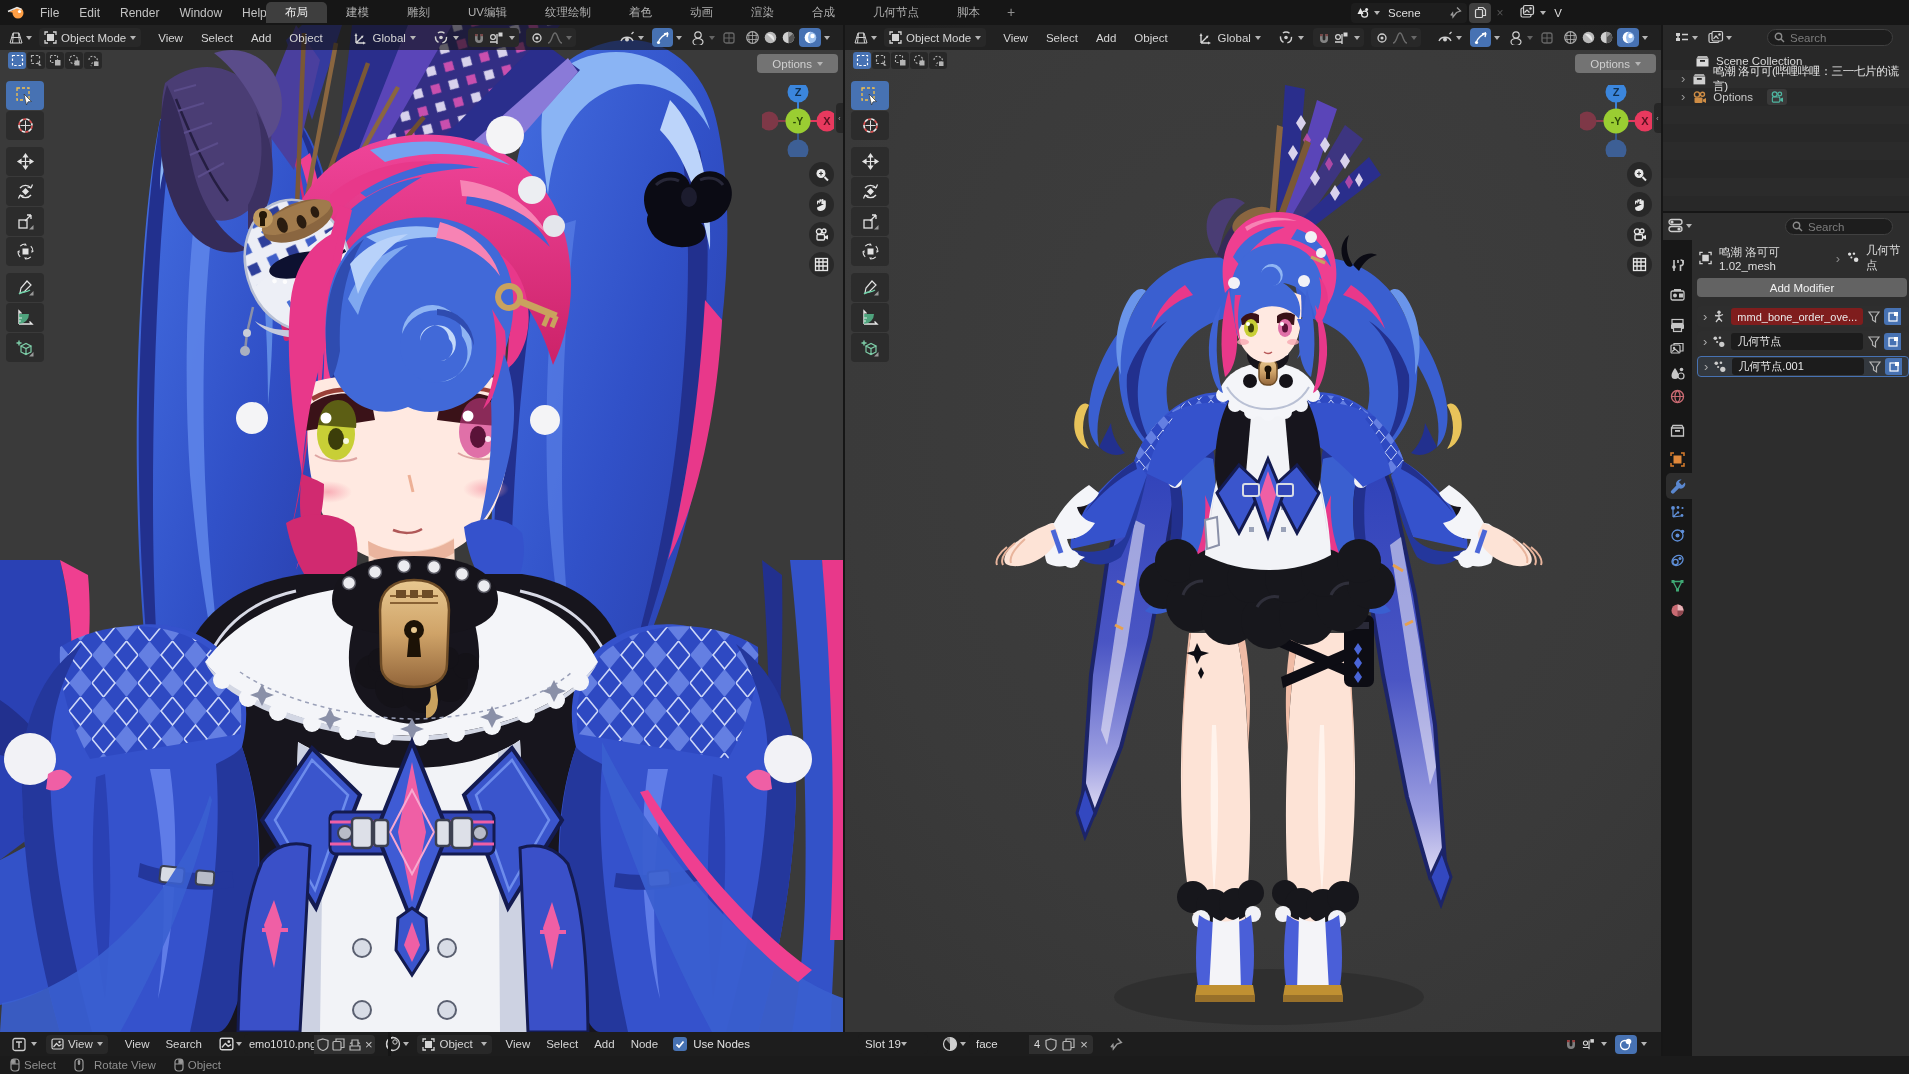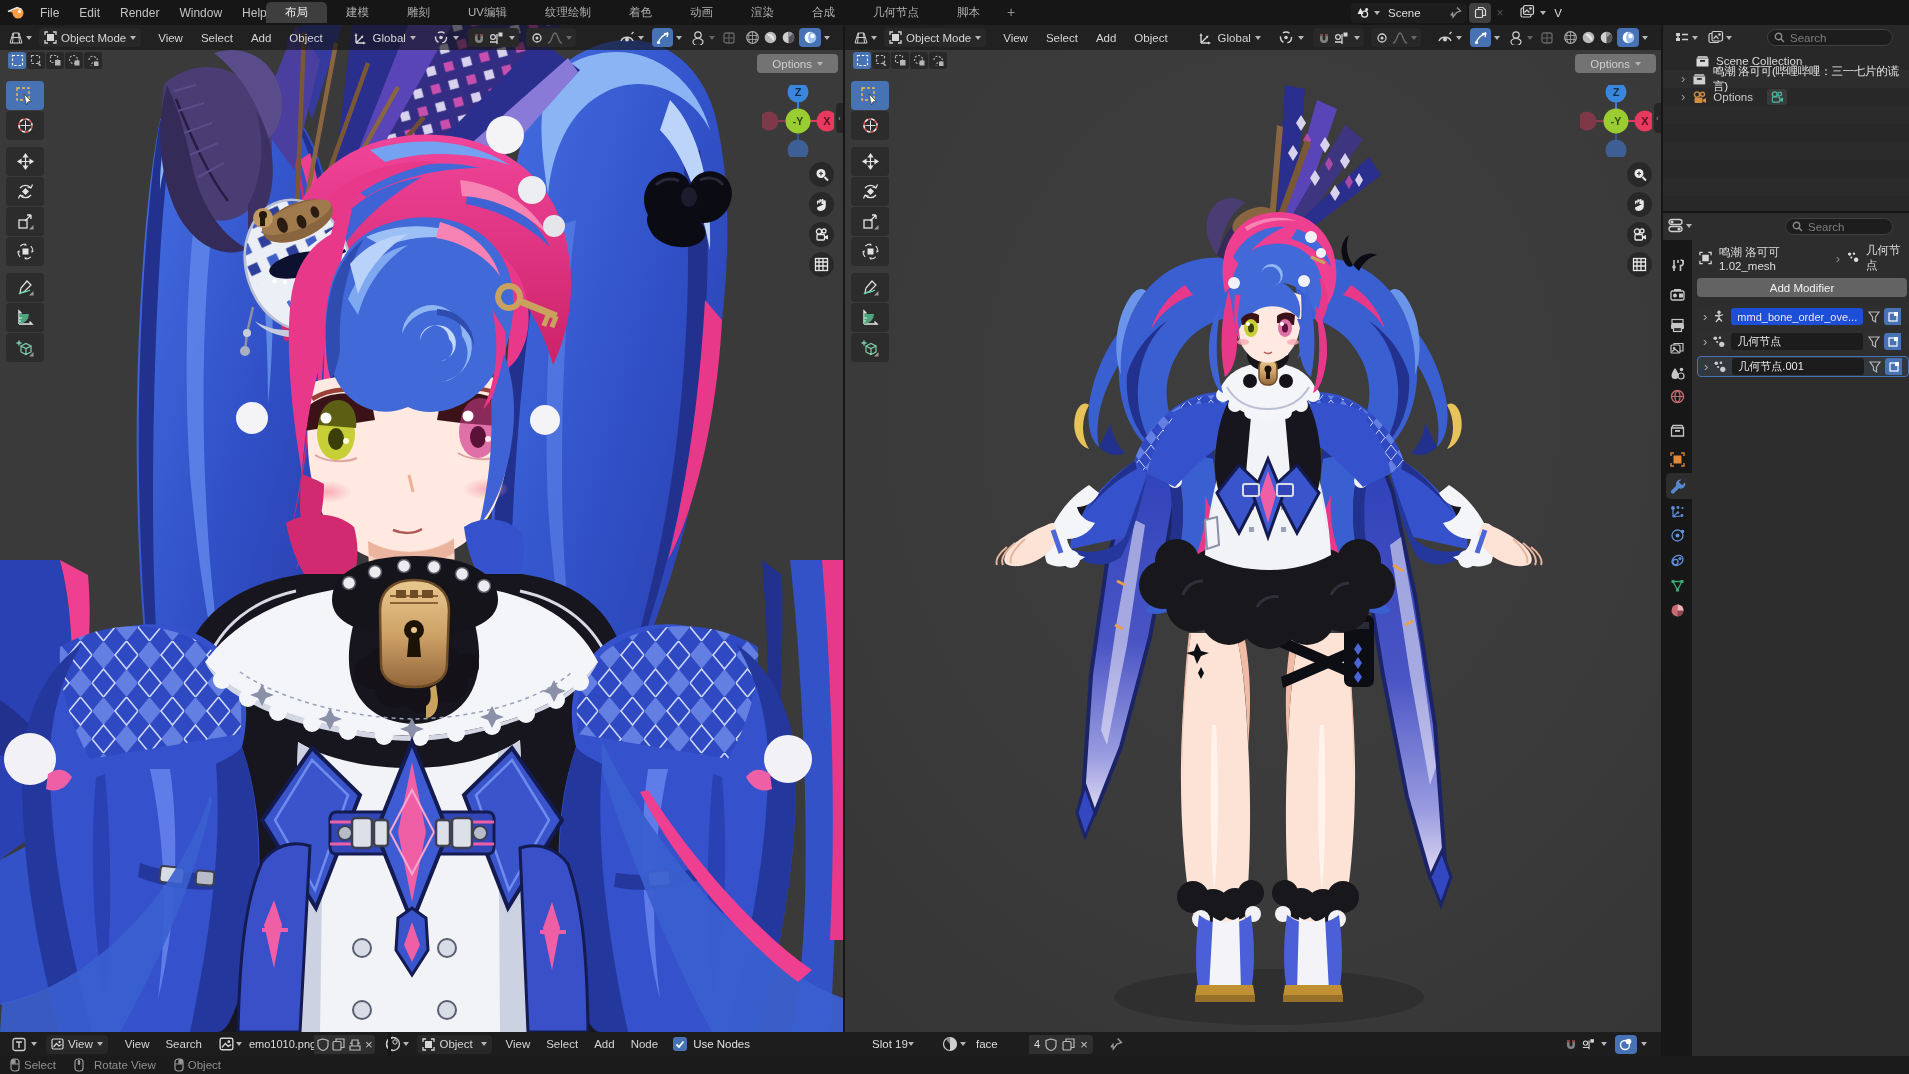--- a/index.html
+++ b/index.html
@@ -1383,21 +1383,21 @@
         </svg>
       <span style="margin-left:6px">几何节点</span>
     </div>
     <div style="position:absolute;left:34px;top:65px;width:210px;height:19px;background:#636363;border-radius:4px;display:flex;align-items:center;justify-content:center;color:#f2f2f2;font-size:11.5px">Add Modifier</div>
     <div style="position:absolute;left:34px;top:93px;width:212px;height:21px;background:#2e2e2e;border-radius:4px;display:flex;align-items:center">
       <span style="margin-left:6px;color:#aaa;font-size:13px;line-height:9px">›</span>
       <svg style="margin-left:5px" width="14" height="14" viewBox="0 0 14 14">
           <circle cx="7" cy="2.3" r="1.7" fill="#ccc"></circle>
           <path d="M7 4 L7 8 M7 8 L4 12 M7 8 L10 11.5 M3 5.5 L7 6 L11 4.5" stroke="#ccc" stroke-width="1.3" fill="none"></path>
         </svg>
-      <div style="margin-left:5px;width:132px;height:17px;background:#1d4ed8;border-radius:3px;color:#e8e8e8;font-size:11px;display:flex;align-items:center;padding-left:6px">mmd_bone_order_ove...</div>
+      <div style="margin-left:5px;width:132px;height:17px;background:#7f1d1d;border-radius:3px;color:#e8e8e8;font-size:11px;display:flex;align-items:center;padding-left:6px">mmd_bone_order_ove...</div>
       <svg style="margin-left:4px" width="14" height="14" viewBox="0 0 14 14">
           <path d="M2 2 H12 L8.5 7 V12 L5.5 10 V7 Z" fill="none" stroke="#b5b5b5" stroke-width="1.2"></path>
         </svg>
       <div style="margin-left:3px;width:17px;height:17px;background:#4772b3;border-radius:3px 0 0 3px;display:flex;align-items:center;justify-content:center">
           <svg width="12" height="12" viewBox="0 0 12 12">
             <rect x="2" y="2" width="8" height="8" fill="none" stroke="#fff" stroke-width="1.2"></rect>
             <rect x="7" y="1" width="4" height="4" fill="#fff"></rect>
           </svg>
         </div>
     </div>
@@ -1492,21 +1492,21 @@
     <span class="menuitem" style="margin-left:5px">View</span>
       <span class="menuitem">Select</span>
       <span class="menuitem">Add</span>
       <span class="menuitem">Node</span>
     <div style="margin-left:7px;width:14px;height:14px;background:#4772b3;border-radius:3px;display:flex;align-items:center;justify-content:center">
         <svg width="10" height="9" viewBox="0 0 10 9">
           <path d="M1.5 4.5 L4 7 L8.5 1.5" stroke="#fff" stroke-width="1.8" fill="none"></path>
         </svg>
       </div>
     <span style="color:#e0e0e0;font-size:11.5px;margin-left:6px">Use Nodes</span>
-    <div class="field" style="width:70px;padding:0 7px;margin-left:108px;justify-content:center">Slot 19 <span class="caret"></span></div>
+    <div class="field" style="width:70px;padding:0 7px;margin-left:108px;justify-content:flex-start">Slot 19 <span class="caret"></span></div>
     <svg style="margin-left:14px" width="16" height="16" viewBox="0 0 16 16">
         <circle cx="8" cy="8" r="6.5" fill="#1d1d1d" stroke="#cfcfcf" stroke-width="1.2"></circle>
         <path d="M8 1.5 a6.5 6.5 0 0 1 0 13 Z" fill="#cfcfcf"></path>
         <path d="M8 8 L3.5 3 A6.5 6.5 0 0 1 8 1.5 Z" fill="#888"></path>
       </svg>
       <span class="caret" style="margin-left:2px"></span>
     <div class="field" style="width:60px;padding:0 7px;margin-left:3px;border-radius:4px 0 0 4px">face</div>
     <div style="display:flex;align-items:center;height:19px;background:#2f2f2f;border-radius:0 4px 4px 0;padding:0 5px;gap:5px">
       <span style="color:#ddd;font-size:11px">4</span>
       <svg width="12" height="13" viewBox="0 0 12 13">

